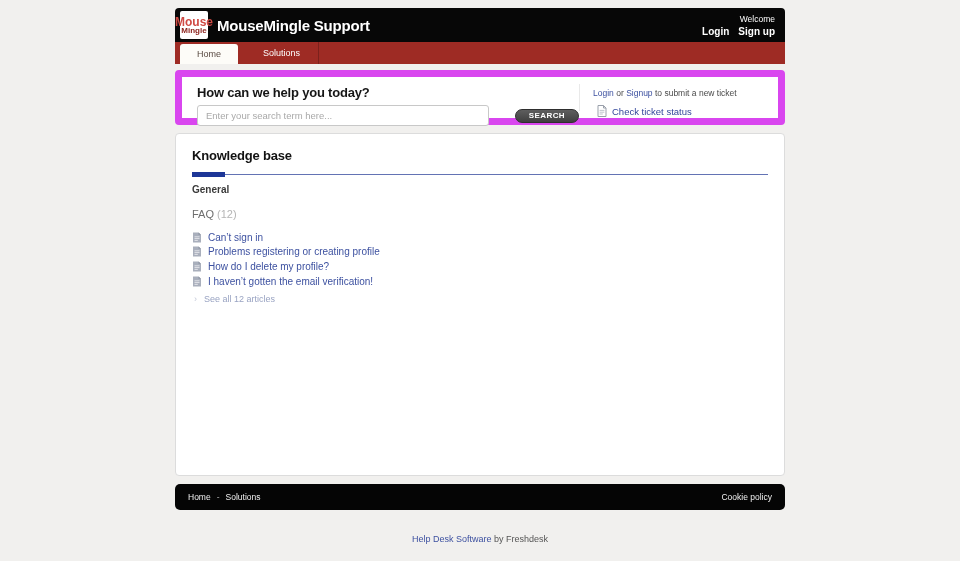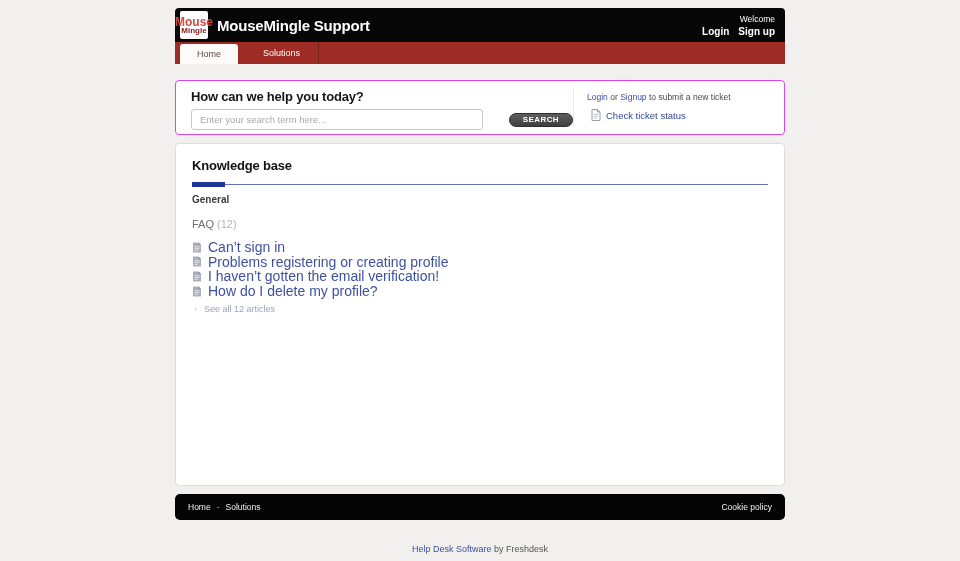--- a/index.html
+++ b/index.html
@@ -45,22 +45,22 @@
     background:#fdfcf8; color:#5a4b43; margin-left:5px; margin-top:2px;
     border-radius:3px 3px 0 0; padding:0 17px;
   }
   .tab.inactive {
     color:#ffffff; margin-left:7px; padding:0 18px;
     border-right:1px solid rgba(0,0,0,0.22);
   }
 
   
   .hero {
-    background:#ffffff; border:1px solid #d946ef; border-radius:4px;
-    margin-top:16px; height:55px; display:flex;
+    background:#ffffff; border:7px solid #d946ef; border-radius:4px;
+    margin-top:6px; height:55px; display:flex;
   }
   .hero-left { padding:8px 0 0 15px; width:397px; }
   .hero-h1 { font-size:13px; font-weight:bold; color:#161616; letter-spacing:-0.2px; }
   .search-row { display:flex; margin-top:5px; align-items:center;gap:24px; }
   .search-input {
     width:312px; height:21px; border:1px solid #c8c8c8; border-radius:3px;
     padding:0 8px; font-size:9.5px; color:#555;
     font-family:"Liberation Sans", sans-serif; outline:none;
   }
   .search-input::placeholder { color:#a9a9a9; }
@@ -83,21 +83,21 @@
     margin-top:8px; height:343px; padding:14px 16px;
   }
   .kb-title { font-size:13px; font-weight:bold; color:#121212; letter-spacing:-0.2px; }
   .kb-rule { position:relative; margin-top:11px; border-top:1px solid #6373b4; }
   .kb-rule-thick { position:absolute; left:0; top:-3px; width:33px; height:5px; background:#1d3697; }
   .kb-section { margin-top:9px; font-size:10px; font-weight:bold; color:#3a3a3a; }
   .kb-cat { margin-top:13px; font-size:11px; color:#6e6e6e; }
   .kb-count { color:#b5b5b5; }
   .article-list { margin-top:10px; }
   .article { display:flex; align-items:center; gap:6px; height:14.6px; cursor:pointer; }
-  .article-label { font-size:14px; color:#3d51a0; }
+  .article-label { font-size:10px; color:#3d51a0; }
   .see-all { margin-top:6px; display:flex; align-items:center; gap:7px; cursor:pointer; padding-left:2px; }
   .see-all-label { font-size:9px; color:#99a3c2; }
   .see-all-glyph { color:#c3c9d8; font-size:9px; line-height:1; }
 
   
   .footer {
     margin-top:8px; background:#050505; height:26px; border-radius:5px;
     display:flex; align-items:center; padding:0 13px;
     font-size:8.5px; color:#f0f0f0;
   }
@@ -197,31 +197,31 @@
           <span class="article-label">Problems registering or creating profile</span>
         </div>
         <div class="article">
           <svg class="icon-svg" width="10" height="11" viewBox="0 0 10 11">
             <path d="M1 0.5 h5.5 L9 2.8 v7.7 H1 z" fill="#a9afbc"></path>
             <path d="M6.5 0.5 V2.8 H9 z" fill="#8c93a2"></path>
             <line x1="2.5" y1="4.8" x2="7.5" y2="4.8" stroke="#e6e8ec" stroke-width="0.9"></line>
             <line x1="2.5" y1="6.6" x2="7.5" y2="6.6" stroke="#e6e8ec" stroke-width="0.9"></line>
             <line x1="2.5" y1="8.4" x2="5.8" y2="8.4" stroke="#e6e8ec" stroke-width="0.9"></line>
           </svg>
+          <span class="article-label">How do I delete my profile?</span>
+        </div>
+        <div class="article">
+          <svg class="icon-svg" width="10" height="11" viewBox="0 0 10 11">
+            <path d="M1 0.5 h5.5 L9 2.8 v7.7 H1 z" fill="#a9afbc"></path>
+            <path d="M6.5 0.5 V2.8 H9 z" fill="#8c93a2"></path>
+            <line x1="2.5" y1="4.8" x2="7.5" y2="4.8" stroke="#e6e8ec" stroke-width="0.9"></line>
+            <line x1="2.5" y1="6.6" x2="7.5" y2="6.6" stroke="#e6e8ec" stroke-width="0.9"></line>
+            <line x1="2.5" y1="8.4" x2="5.8" y2="8.4" stroke="#e6e8ec" stroke-width="0.9"></line>
+          </svg>
           <span class="article-label">I haven’t gotten the email verification!</span>
-        </div>
-        <div class="article">
-          <svg class="icon-svg" width="10" height="11" viewBox="0 0 10 11">
-            <path d="M1 0.5 h5.5 L9 2.8 v7.7 H1 z" fill="#a9afbc"></path>
-            <path d="M6.5 0.5 V2.8 H9 z" fill="#8c93a2"></path>
-            <line x1="2.5" y1="4.8" x2="7.5" y2="4.8" stroke="#e6e8ec" stroke-width="0.9"></line>
-            <line x1="2.5" y1="6.6" x2="7.5" y2="6.6" stroke="#e6e8ec" stroke-width="0.9"></line>
-            <line x1="2.5" y1="8.4" x2="5.8" y2="8.4" stroke="#e6e8ec" stroke-width="0.9"></line>
-          </svg>
-          <span class="article-label">How do I delete my profile?</span>
         </div>
       </div>
 
       <div class="see-all">
         <span class="see-all-glyph">›</span>
         <span class="see-all-label">See all 12 articles</span>
       </div>
     </div>
 
     <div class="footer">

